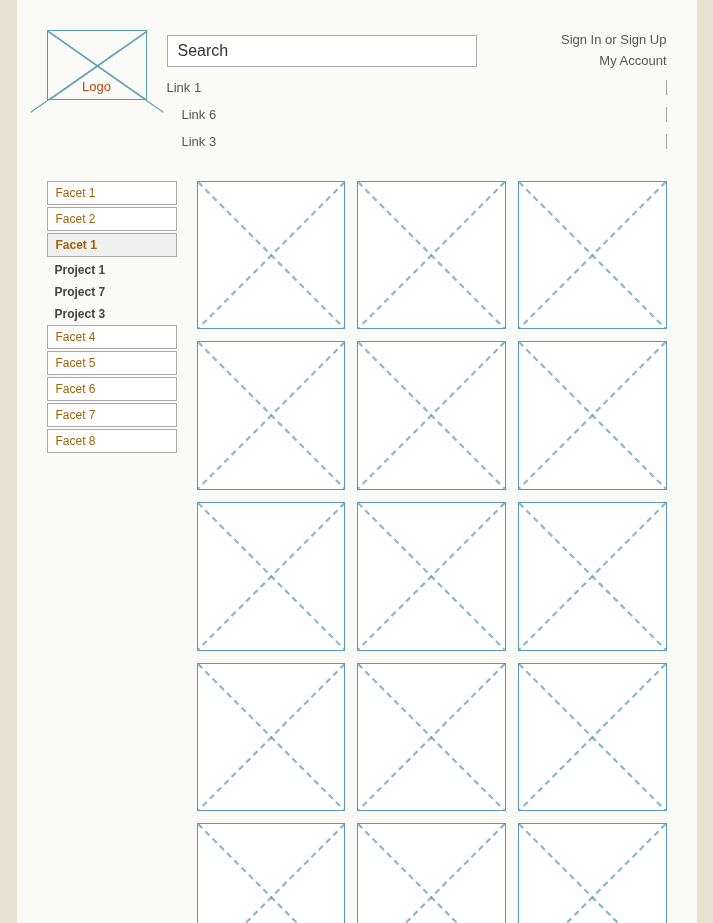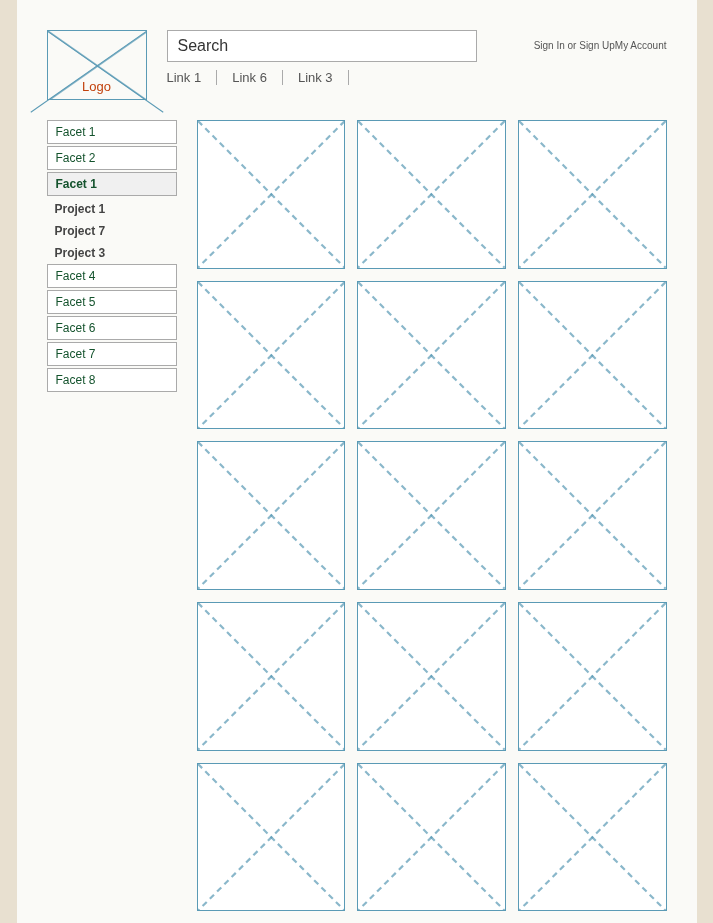--- a/index.html
+++ b/index.html
@@ -107,31 +107,33 @@
       padding: 6px 10px;
       font-size: 16px;
       width: 310px;
       background: #fff;
       color: #333;
       outline: none;
     }
 
     .auth-links {
       display: flex;
+      flex-direction: column;
       align-items: flex-end;
-      font-size: 10px;
+      font-size: 13px;
       color: #555;
       line-height: 1.6;
     }
 
     .nav-links {
       display: flex;
-      gap: 0;
+      gap: 12px;
       font-size: 13px;
       color: #555;
+      flex-direction: column;
     }
 
     .nav-link-item {
       padding: 0 15px;
       border-right: 1px solid #aaa;
       cursor: pointer;
       color: #555;
     }
 
     .nav-link-item:first-child {
@@ -151,21 +153,21 @@
     
     .sidebar {
       width: 130px;
       flex-shrink: 0;
     }
 
     .facet-item {
       border: 1px solid #aaa;
       padding: 4px 8px;
       font-size: 12px;
-      color: #14532d;
+      color: #a16207;
       margin-bottom: 2px;
       background: #fff;
       cursor: pointer;
     }
 
     .facet-item.active {
       font-weight: bold;
       background: #f0f0f0;
     }
 

